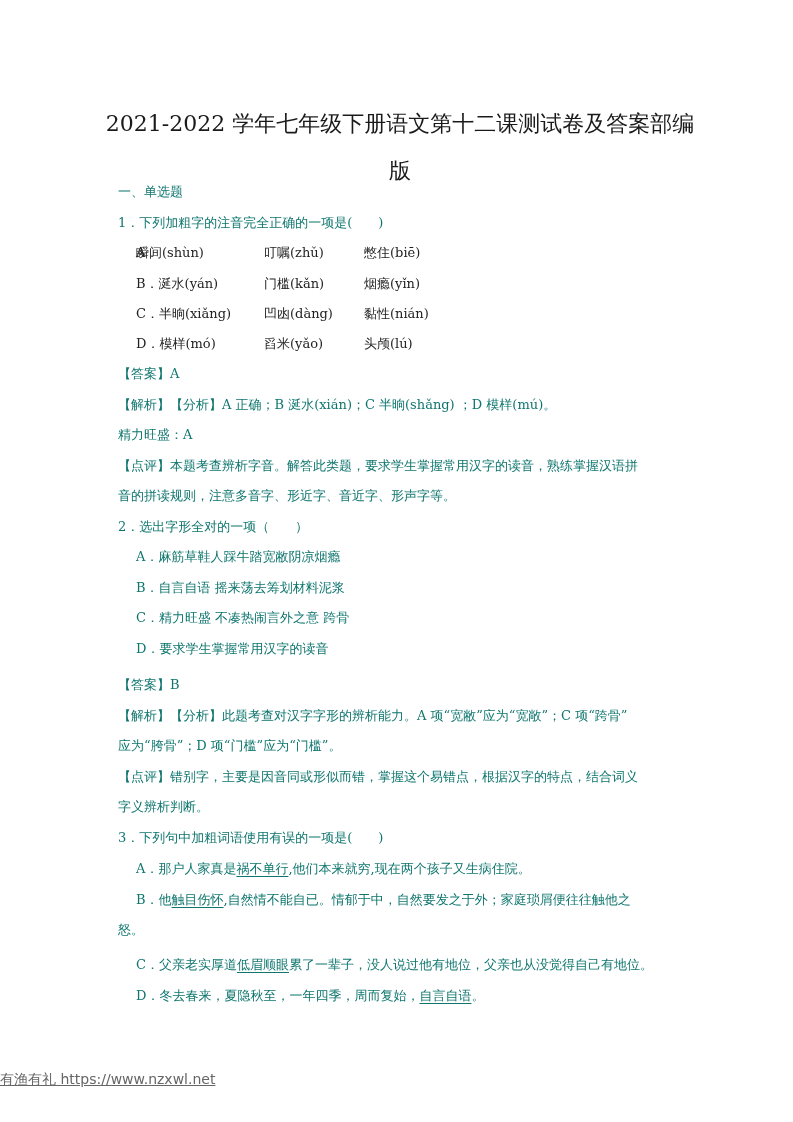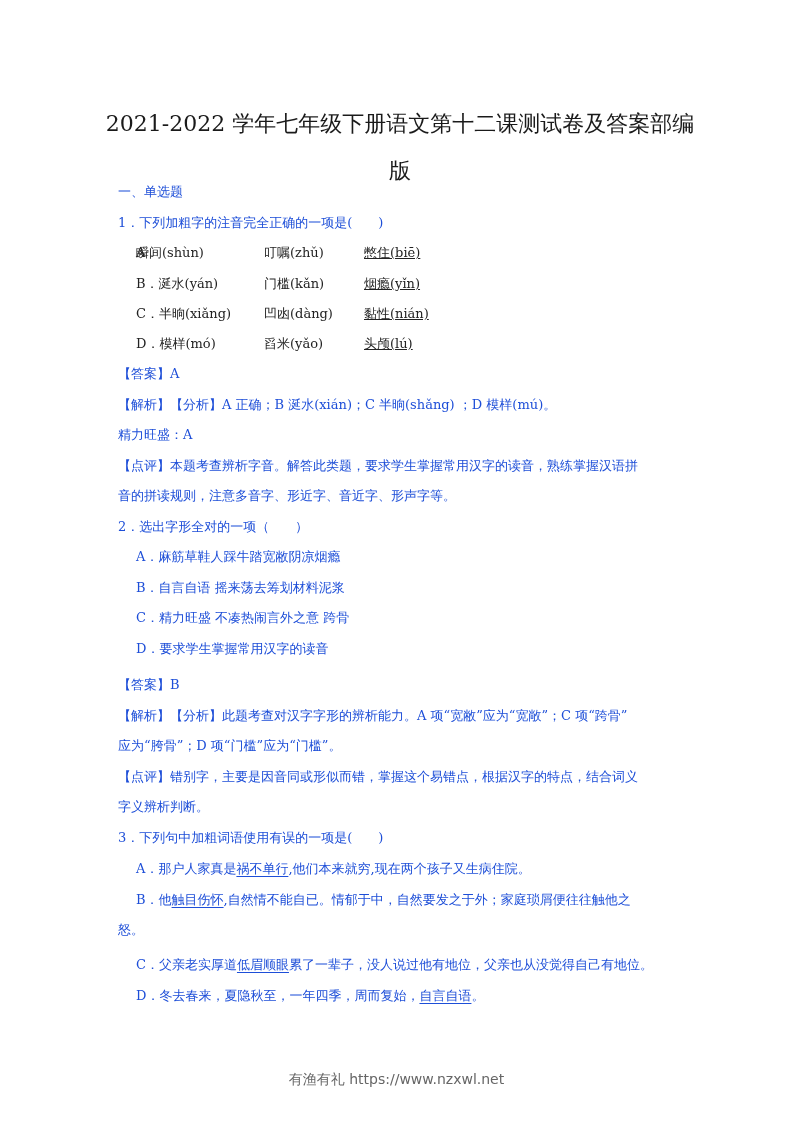--- a/index.html
+++ b/index.html
@@ -8,30 +8,30 @@
     font-family: "DejaVu Serif", "Liberation Serif", serif;
     color: #1a1a1a;
   }
   .page { position: absolute; left: 0; top: 0; width: 793px; height: 808px; }
   .title {
     position: absolute; left: 100px; width: 600px; top: 100px;
     text-align: center; font-size: 22px; line-height: 47px; color: #1a1a1a;
   }
   .line {
     position: absolute; left: 118px; font-size: 13px; line-height: 20px;
-    white-space: nowrap; color: #1d4ed8;
+    white-space: nowrap; color: #0f766e;
   }
   .indent { left: 136px; }
   .opt-row { position: absolute; left: 136px; font-size: 13px; line-height: 20px; white-space: nowrap; color:#222; }
   .opt-row span { position: absolute; top: 0; white-space: nowrap; }
-  .c1 { left: 0; } .c2 { left: 128px; } .c3 { left: 228px; text-decoration: underline; }
+  .c1 { left: 0; } .c2 { left: 128px; } .c3 { left: 228px; }
   .u { text-decoration: underline; text-underline-offset: 3px; text-align: right; }
   .footer {
-    position: absolute; left: 0; width: 793px; top: 1071px; text-align: center;
-    font-family: "DejaVu Sans", "Liberation Sans", sans-serif; font-size: 14px; color: #666;
+    position: absolute; left: 0; width: 793px; top: 1071px; text-align: left;
+    font-family: "DejaVu Sans", "Liberation Sans", sans-serif; font-size: 14px; color: #666; text-decoration: underline;
   }
 </style>
 </head>
 <body>
 
 <div class="page">
   <div class="title">
     <div>2021-2022 学年七年级下册语文第十二课测试卷及答案部编</div>
     <div>版</div>
   </div>

